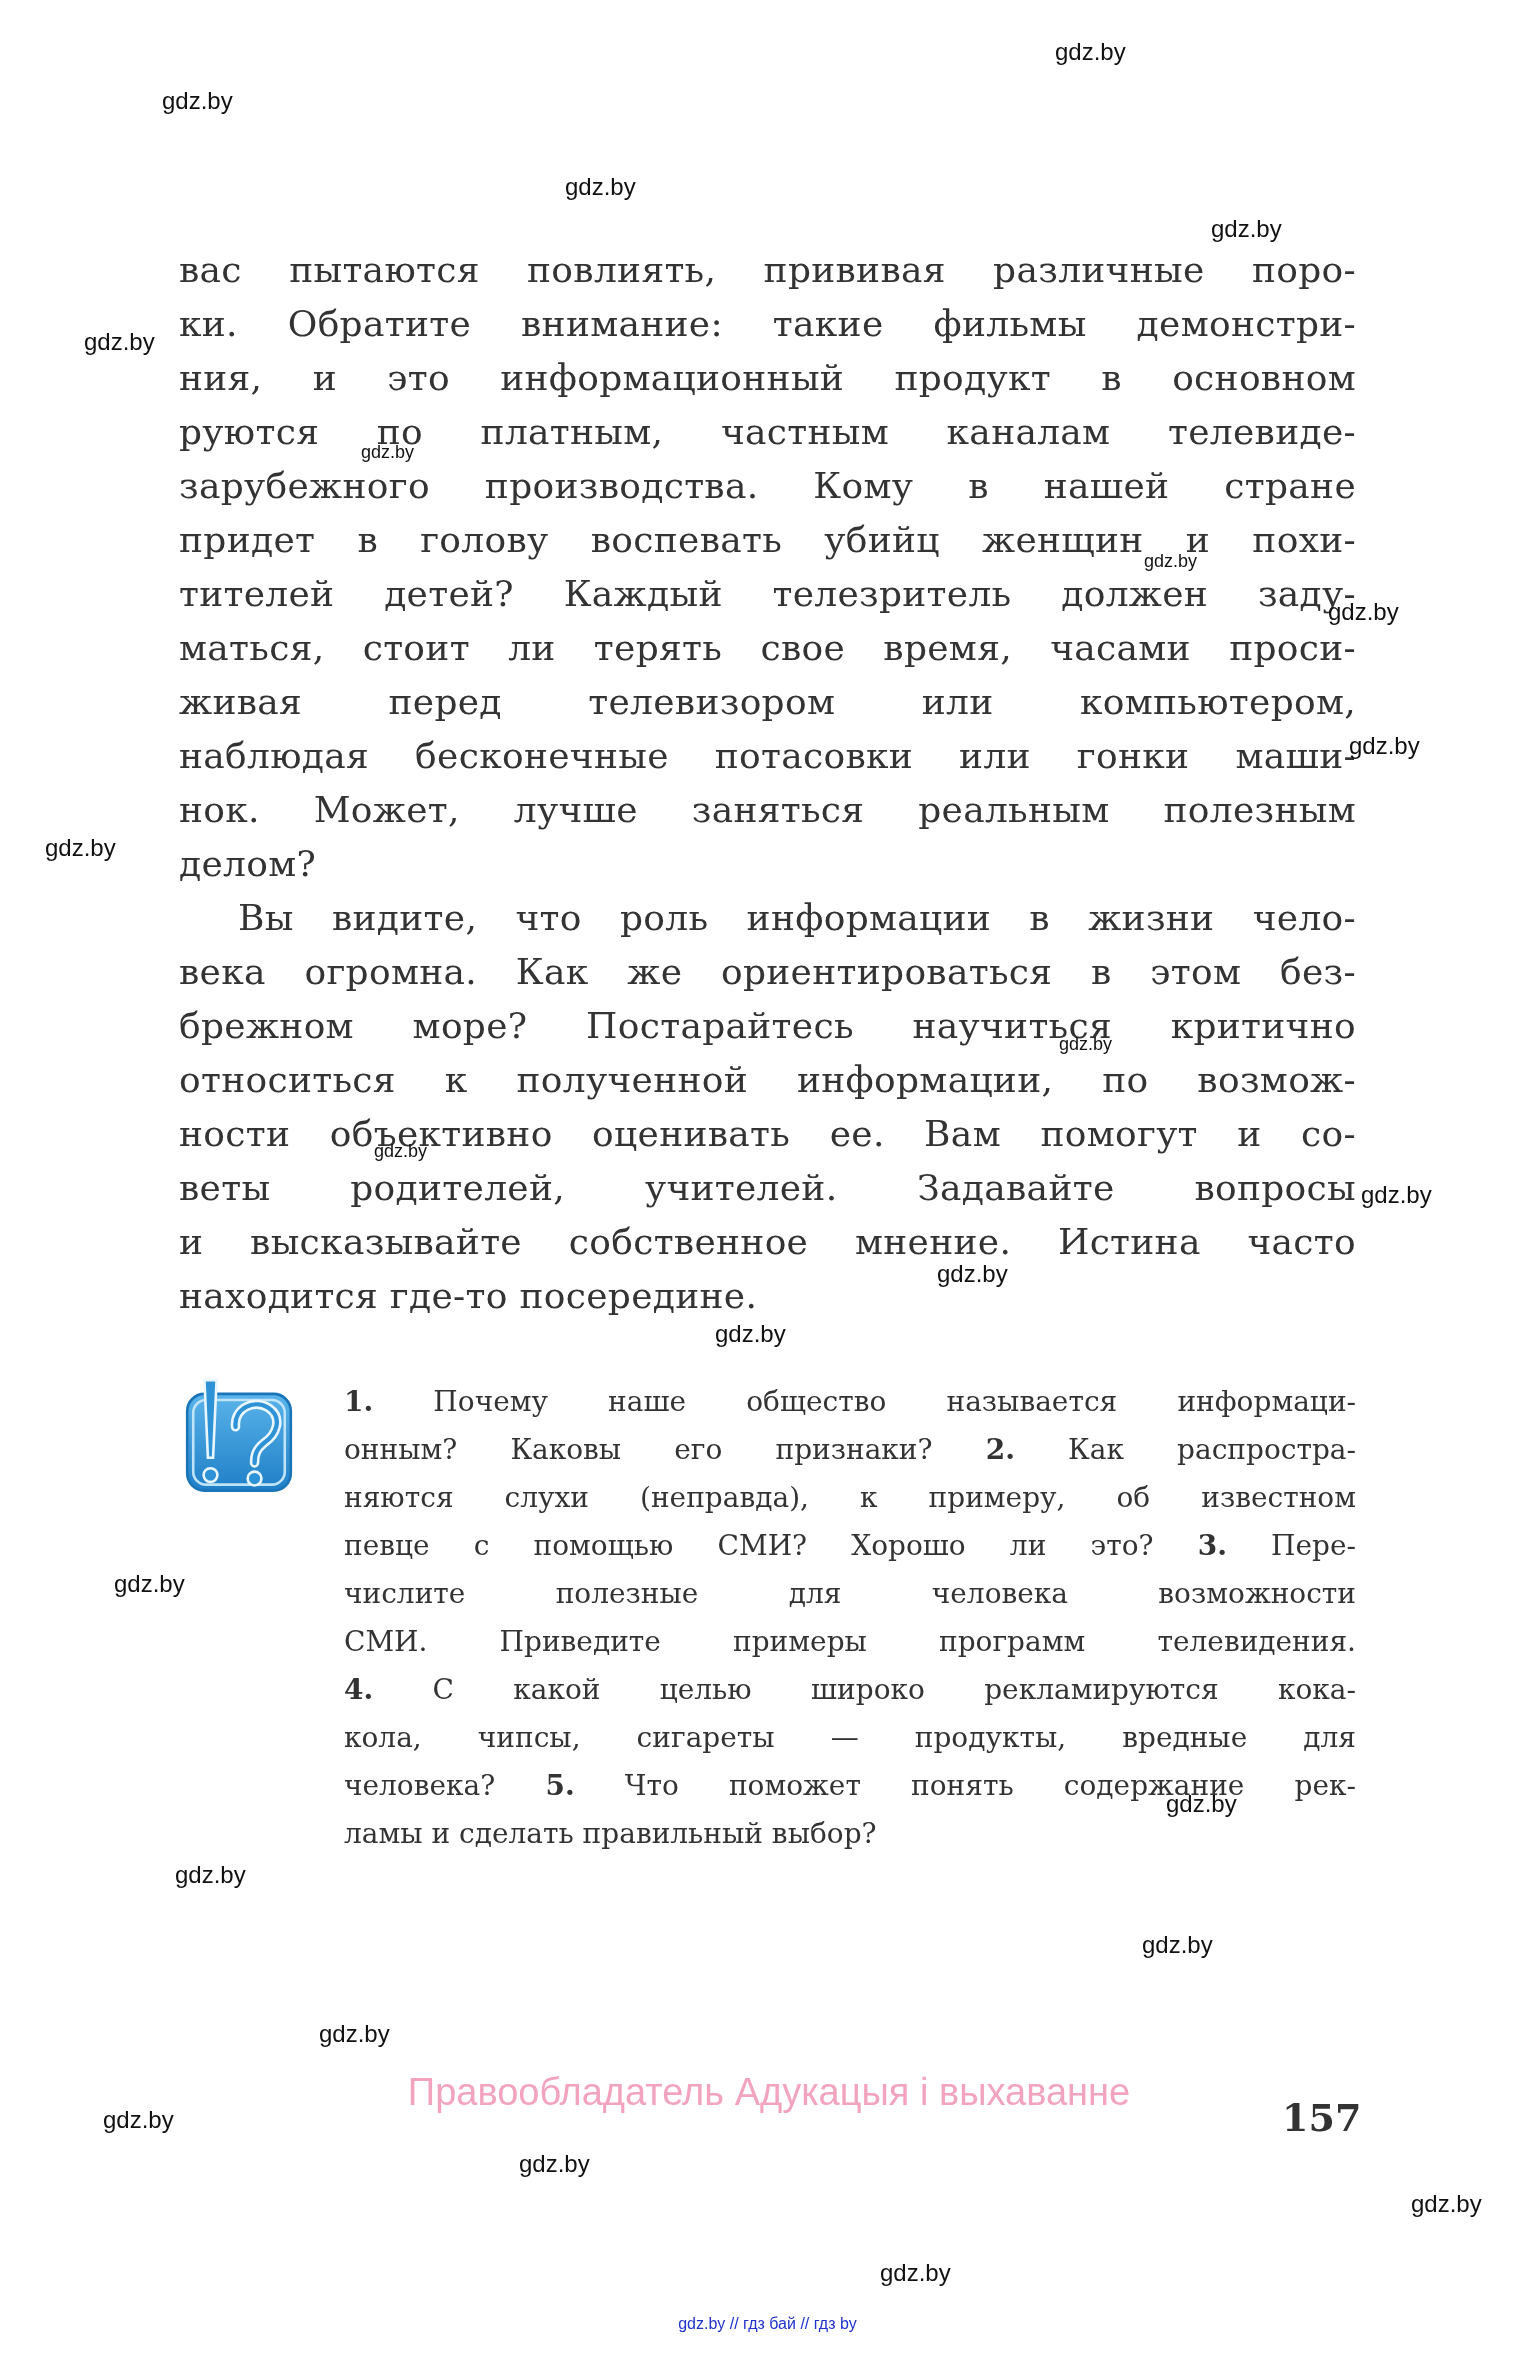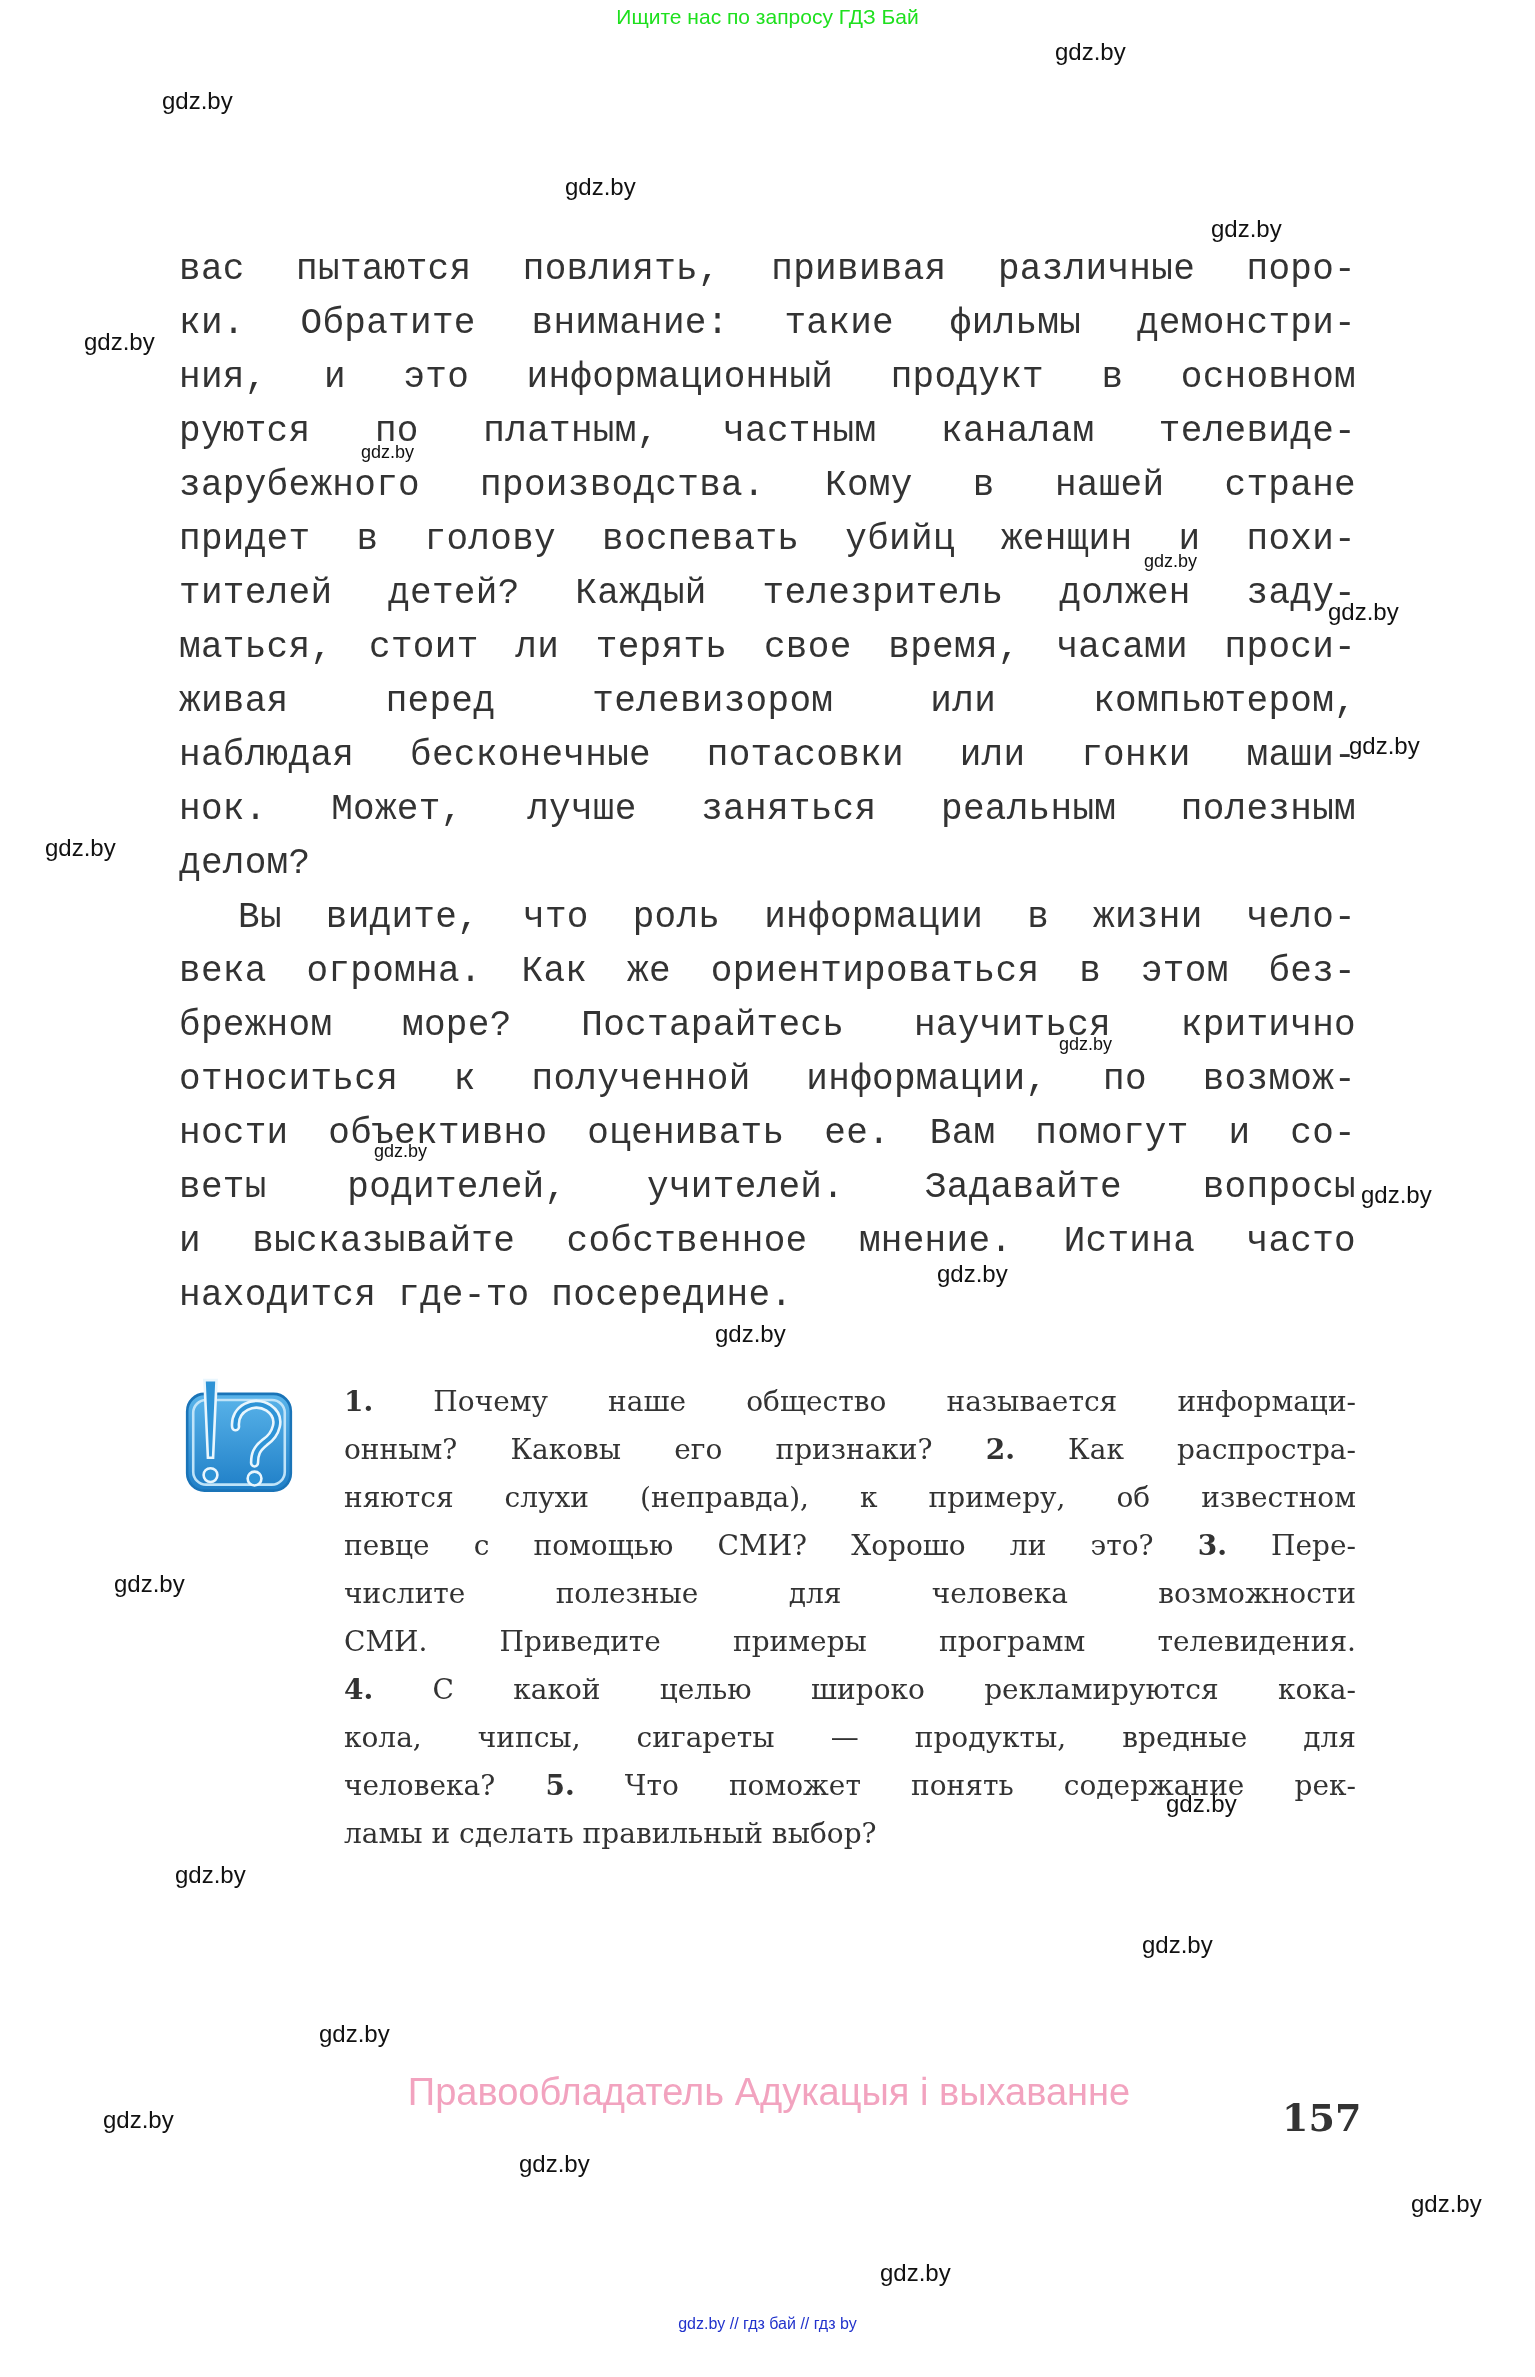--- a/index.html
+++ b/index.html
@@ -6,21 +6,21 @@
   body { width:1535px; height:2377px; position:relative; overflow:hidden; }
   .page { position:absolute; inset:0; }
   .top-banner {
     position:absolute; left:0; width:1535px; top:5.2px; text-align:center;
     font-family:"Liberation Sans", sans-serif; font-size:21px; color:#1ee01e;
   }
   .body-text {
     position:absolute; left:179px; width:1177px;
     font-family:"DejaVu Serif", serif; color:#333333;
   }
-  .main-text { top:243px; font-size:36px; line-height:54px; letter-spacing:0.3px;font-family:Liberation Mono, monospace; }
+  .main-text { top:243px; font-size:36px; line-height:54px; letter-spacing:0.3px; }
   .main-text .line { display:block; height:54px; white-space:nowrap; text-align:justify; text-align-last:justify; }
   .main-text .line.last { text-align-last:left; }
   .main-text .line.indent { padding-left:59px; }
   .q-block { position:absolute; left:344px; width:1012px; top:1378px;
     font-family:"DejaVu Serif", serif; color:#333333; font-size:28px; line-height:48px; }
   .q-block .line { display:block; height:48px; white-space:nowrap; text-align:justify; text-align-last:justify; }
   .q-block .line.last { text-align-last:left; }
   .q-num { font-weight:bold; }
   .qa-icon { position:absolute; left:182px; top:1373px; width:114px; height:123px; }
   .copyright {
@@ -39,21 +39,20 @@
   .footer-links {
     position:absolute; left:0; width:1535px; top:2315px; text-align:center;
     font-family:"Liberation Sans", sans-serif; font-size:16px; color:#2233cc;
   }
 </style>
 </head>
 <body>
 
 <div class="page">
 
-  <div class="top-banner">Ищите нас по запросу ГДЗ Бай</div>
 
   <div class="body-text main-text">
     <span class="line">вас пытаются повлиять, прививая различные поро-</span>
     <span class="line">ки. Обратите внимание: такие фильмы демонстри-</span>
     <span class="line">ния, и это информационный продукт в основном</span>
     <span class="line">руются по платным, частным каналам телевиде-</span>
     <span class="line">зарубежного производства. Кому в нашей стране</span>
     <span class="line">придет в голову воспевать убийц женщин и похи-</span>
     <span class="line">тителей детей? Каждый телезритель должен заду-</span>
     <span class="line">маться, стоит ли терять свое время, часами проси-</span>

